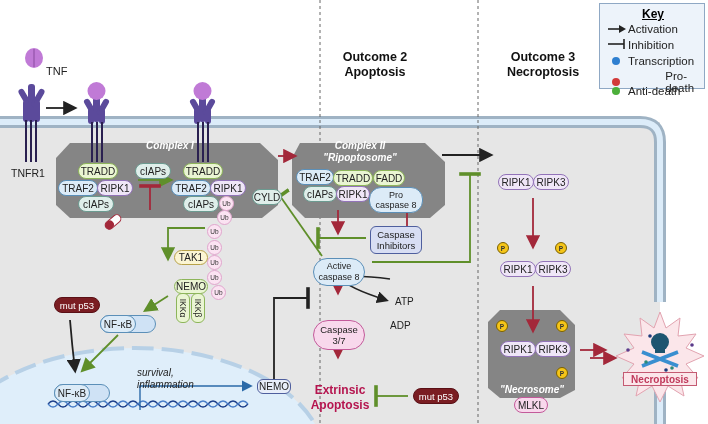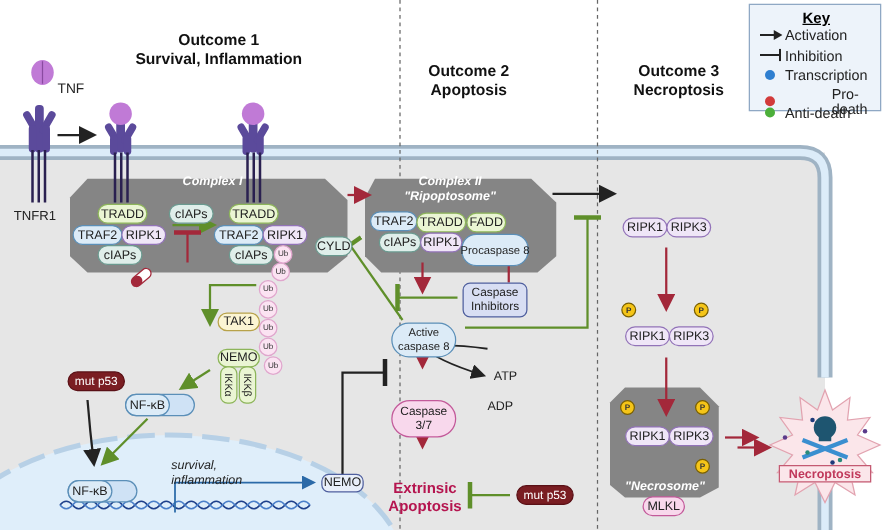--- a/index.html
+++ b/index.html
@@ -158,24 +158,20 @@
       <circle cx="650" cy="336" r="1.8" fill="#1e3a7a"></circle>
         <circle cx="666" cy="370" r="1.8" fill="#1e3a7a"></circle>
     </g>
 
     <g transform="rotate(-40 113 222)">
       <rect x="104" y="218" width="18" height="8" rx="4" fill="#fff" stroke="#a3283a" stroke-width="1"></rect>
       <rect x="104" y="218" width="9" height="8" rx="4" fill="#a3283a"></rect>
     </g>
   </svg>
 
-  <div class="abs title" style="left:95px;top:25px;width:160px;">
-    <div>Outcome 1</div>
-    <div>Survival, Inflammation</div>
-  </div>
   <div class="abs title" style="left:320px;top:50px;width:110px;">
     <div>Outcome 2</div>
     <div>Apoptosis</div>
   </div>
   <div class="abs title" style="left:493px;top:50px;width:100px;">
     <div>Outcome 3</div>
     <div>Necroptosis</div>
   </div>
 
   <div class="txt" style="left:46px;top:65px;font-size:11px;">TNF</div>
@@ -257,21 +253,21 @@
 
   <div class="cx-label" style="left:310px;top:140px;width:100px;line-height:12px;">
     <div>Complex II</div>
     <div>"Ripoptosome"</div>
   </div>
   <div class="pill blue" style="left:296px;top:169px;width:38px;height:16px;">TRAF2</div>
   <div class="pill green" style="left:333px;top:170px;width:40px;height:16px;">TRADD</div>
   <div class="pill green" style="left:373px;top:170px;width:32px;height:16px;">FADD</div>
   <div class="pill teal" style="left:303px;top:186px;width:34px;height:16px;">cIAPs</div>
   <div class="pill purple" style="left:336px;top:186px;width:34px;height:16px;">RIPK1</div>
-  <div class="pill blue" style="left:369px;top:187px;width:54px;height:26px;flex-direction:row;font-size:9px;line-height:10px;border-radius:12px;">
+  <div class="pill blue" style="left:369px;top:187px;width:54px;height:26px;flex-direction:column;font-size:9px;line-height:10px;border-radius:12px;">
     <span>Pro</span>
     <span>caspase 8</span>
   </div>
 
   <div class="pill lav" style="left:370px;top:226px;width:52px;height:28px;font-size:9.5px;flex-direction:column;line-height:11px;">
     <span>Caspase</span>
     <span>Inhibitors</span>
   </div>
 
   <div class="pill blue" style="left:313px;top:258px;width:52px;height:28px;font-size:9px;flex-direction:column;line-height:11px;border-radius:14px;">

